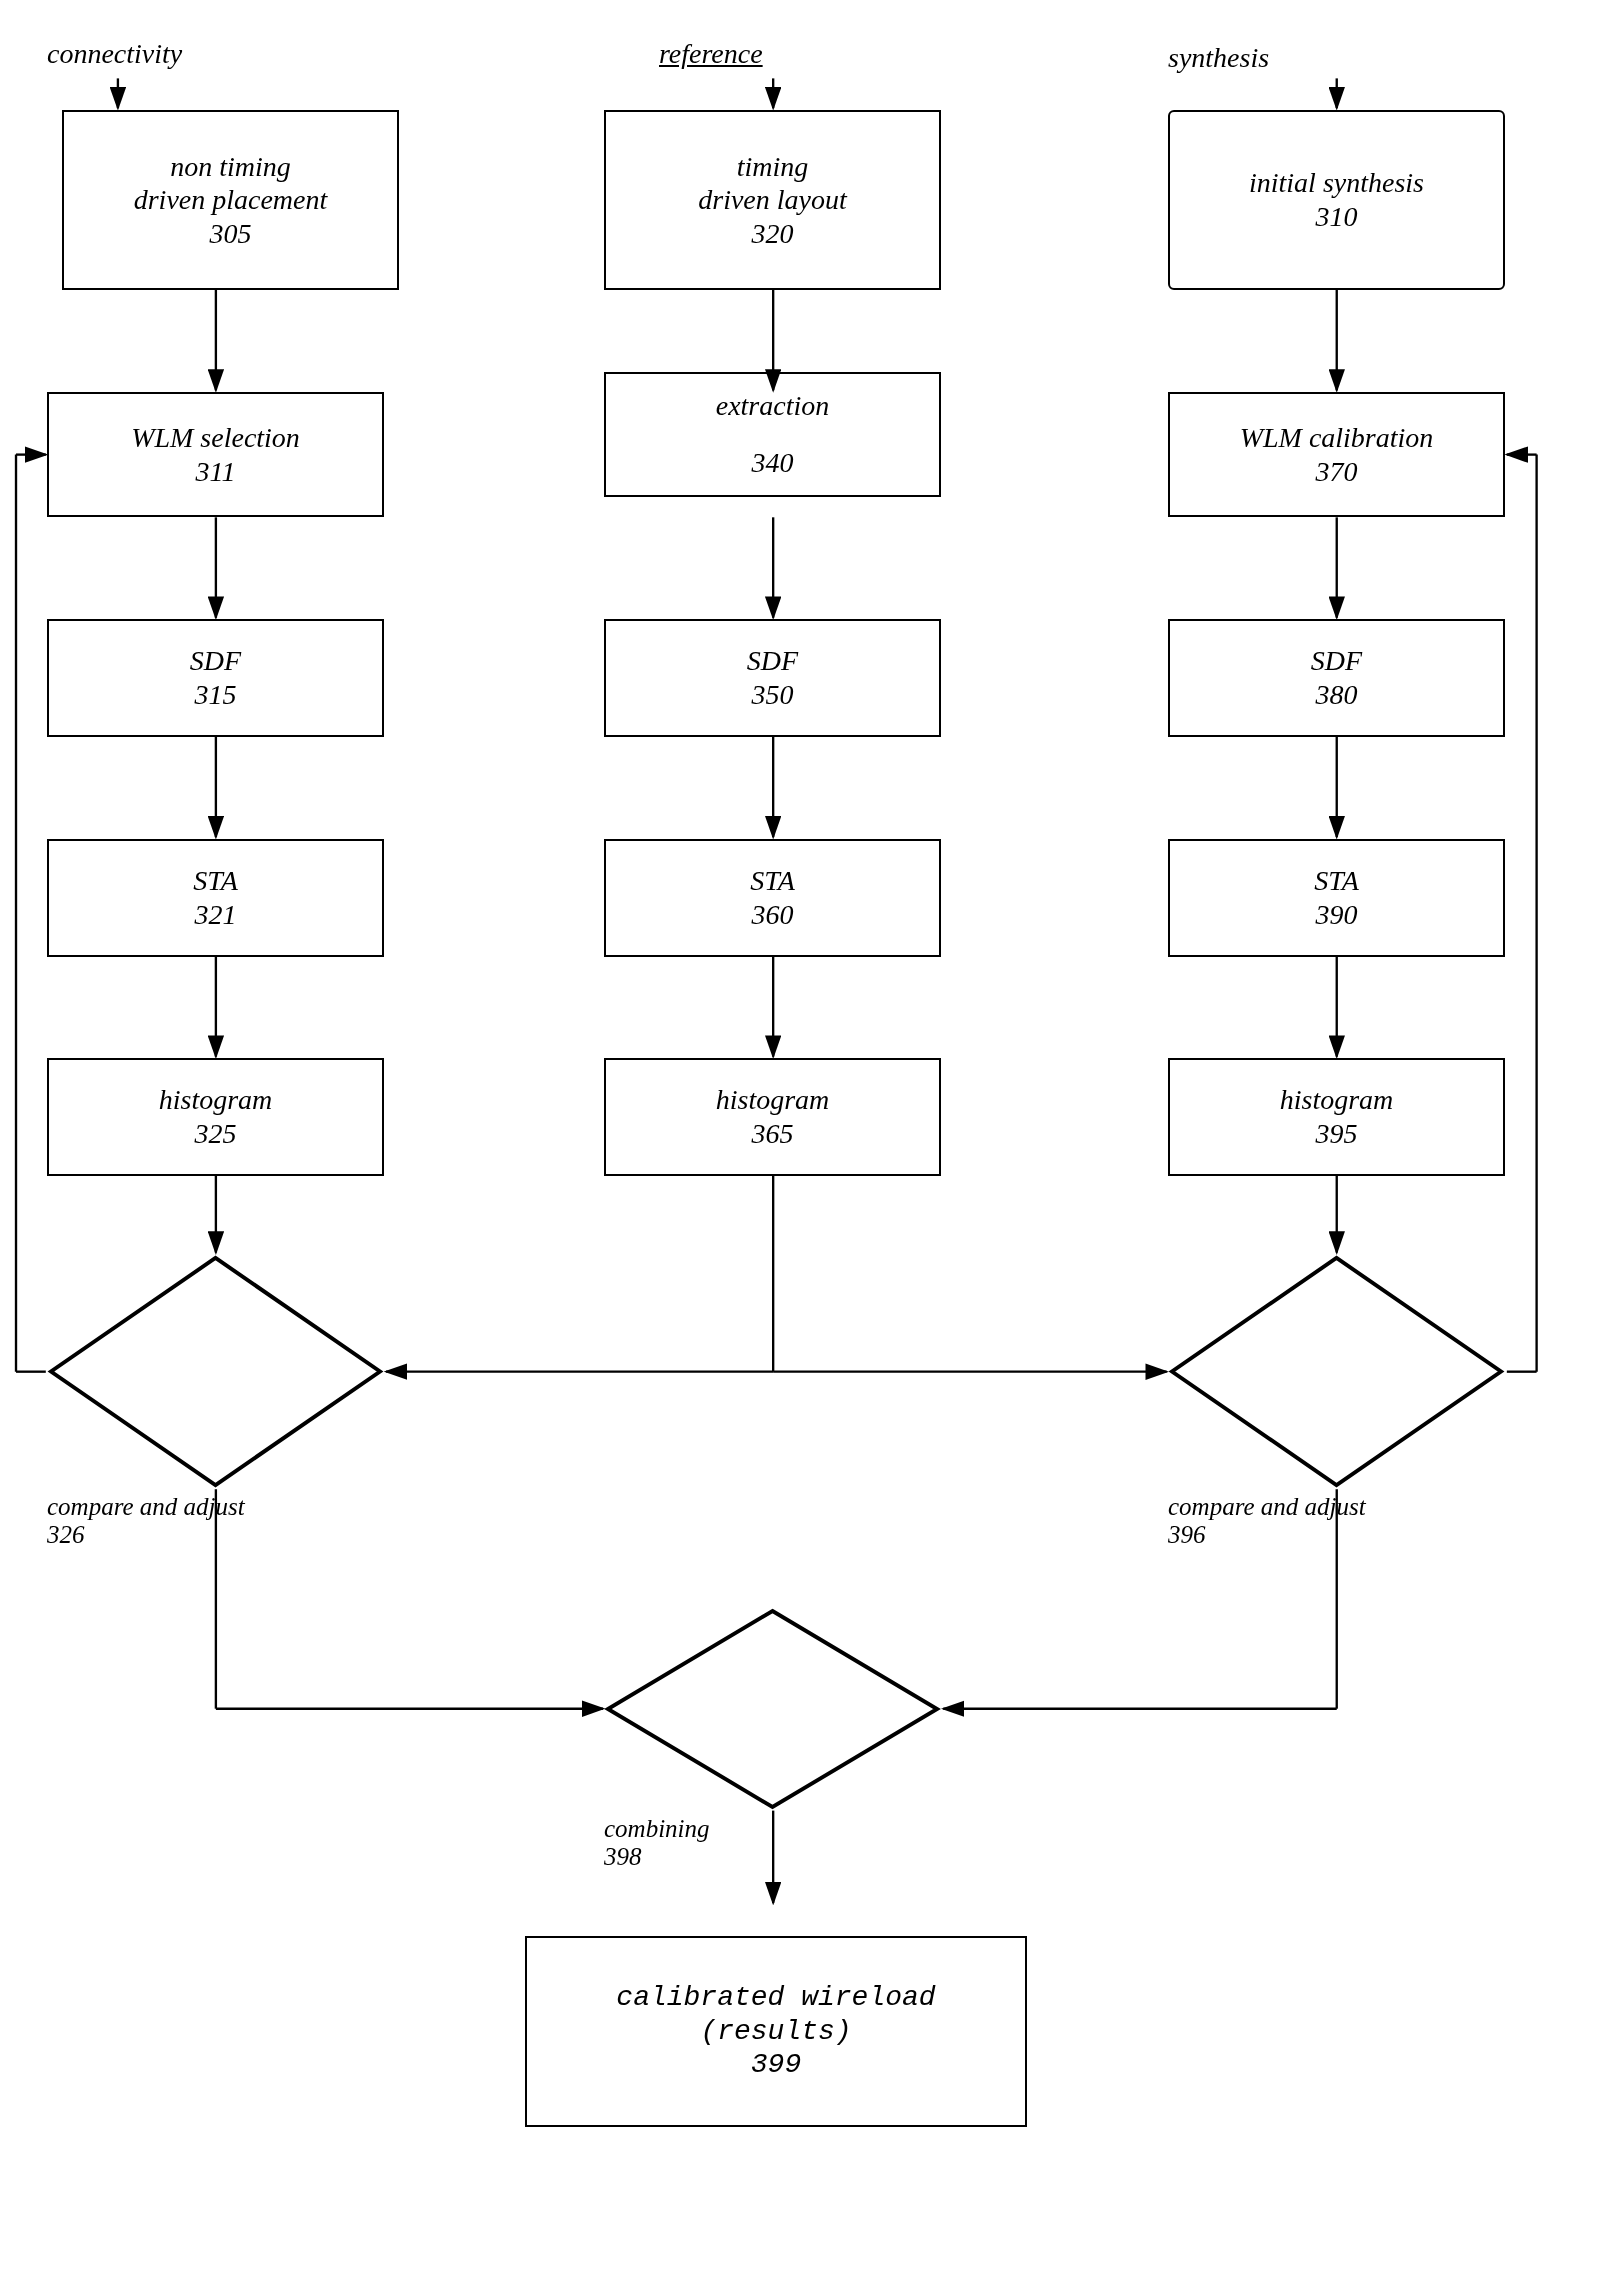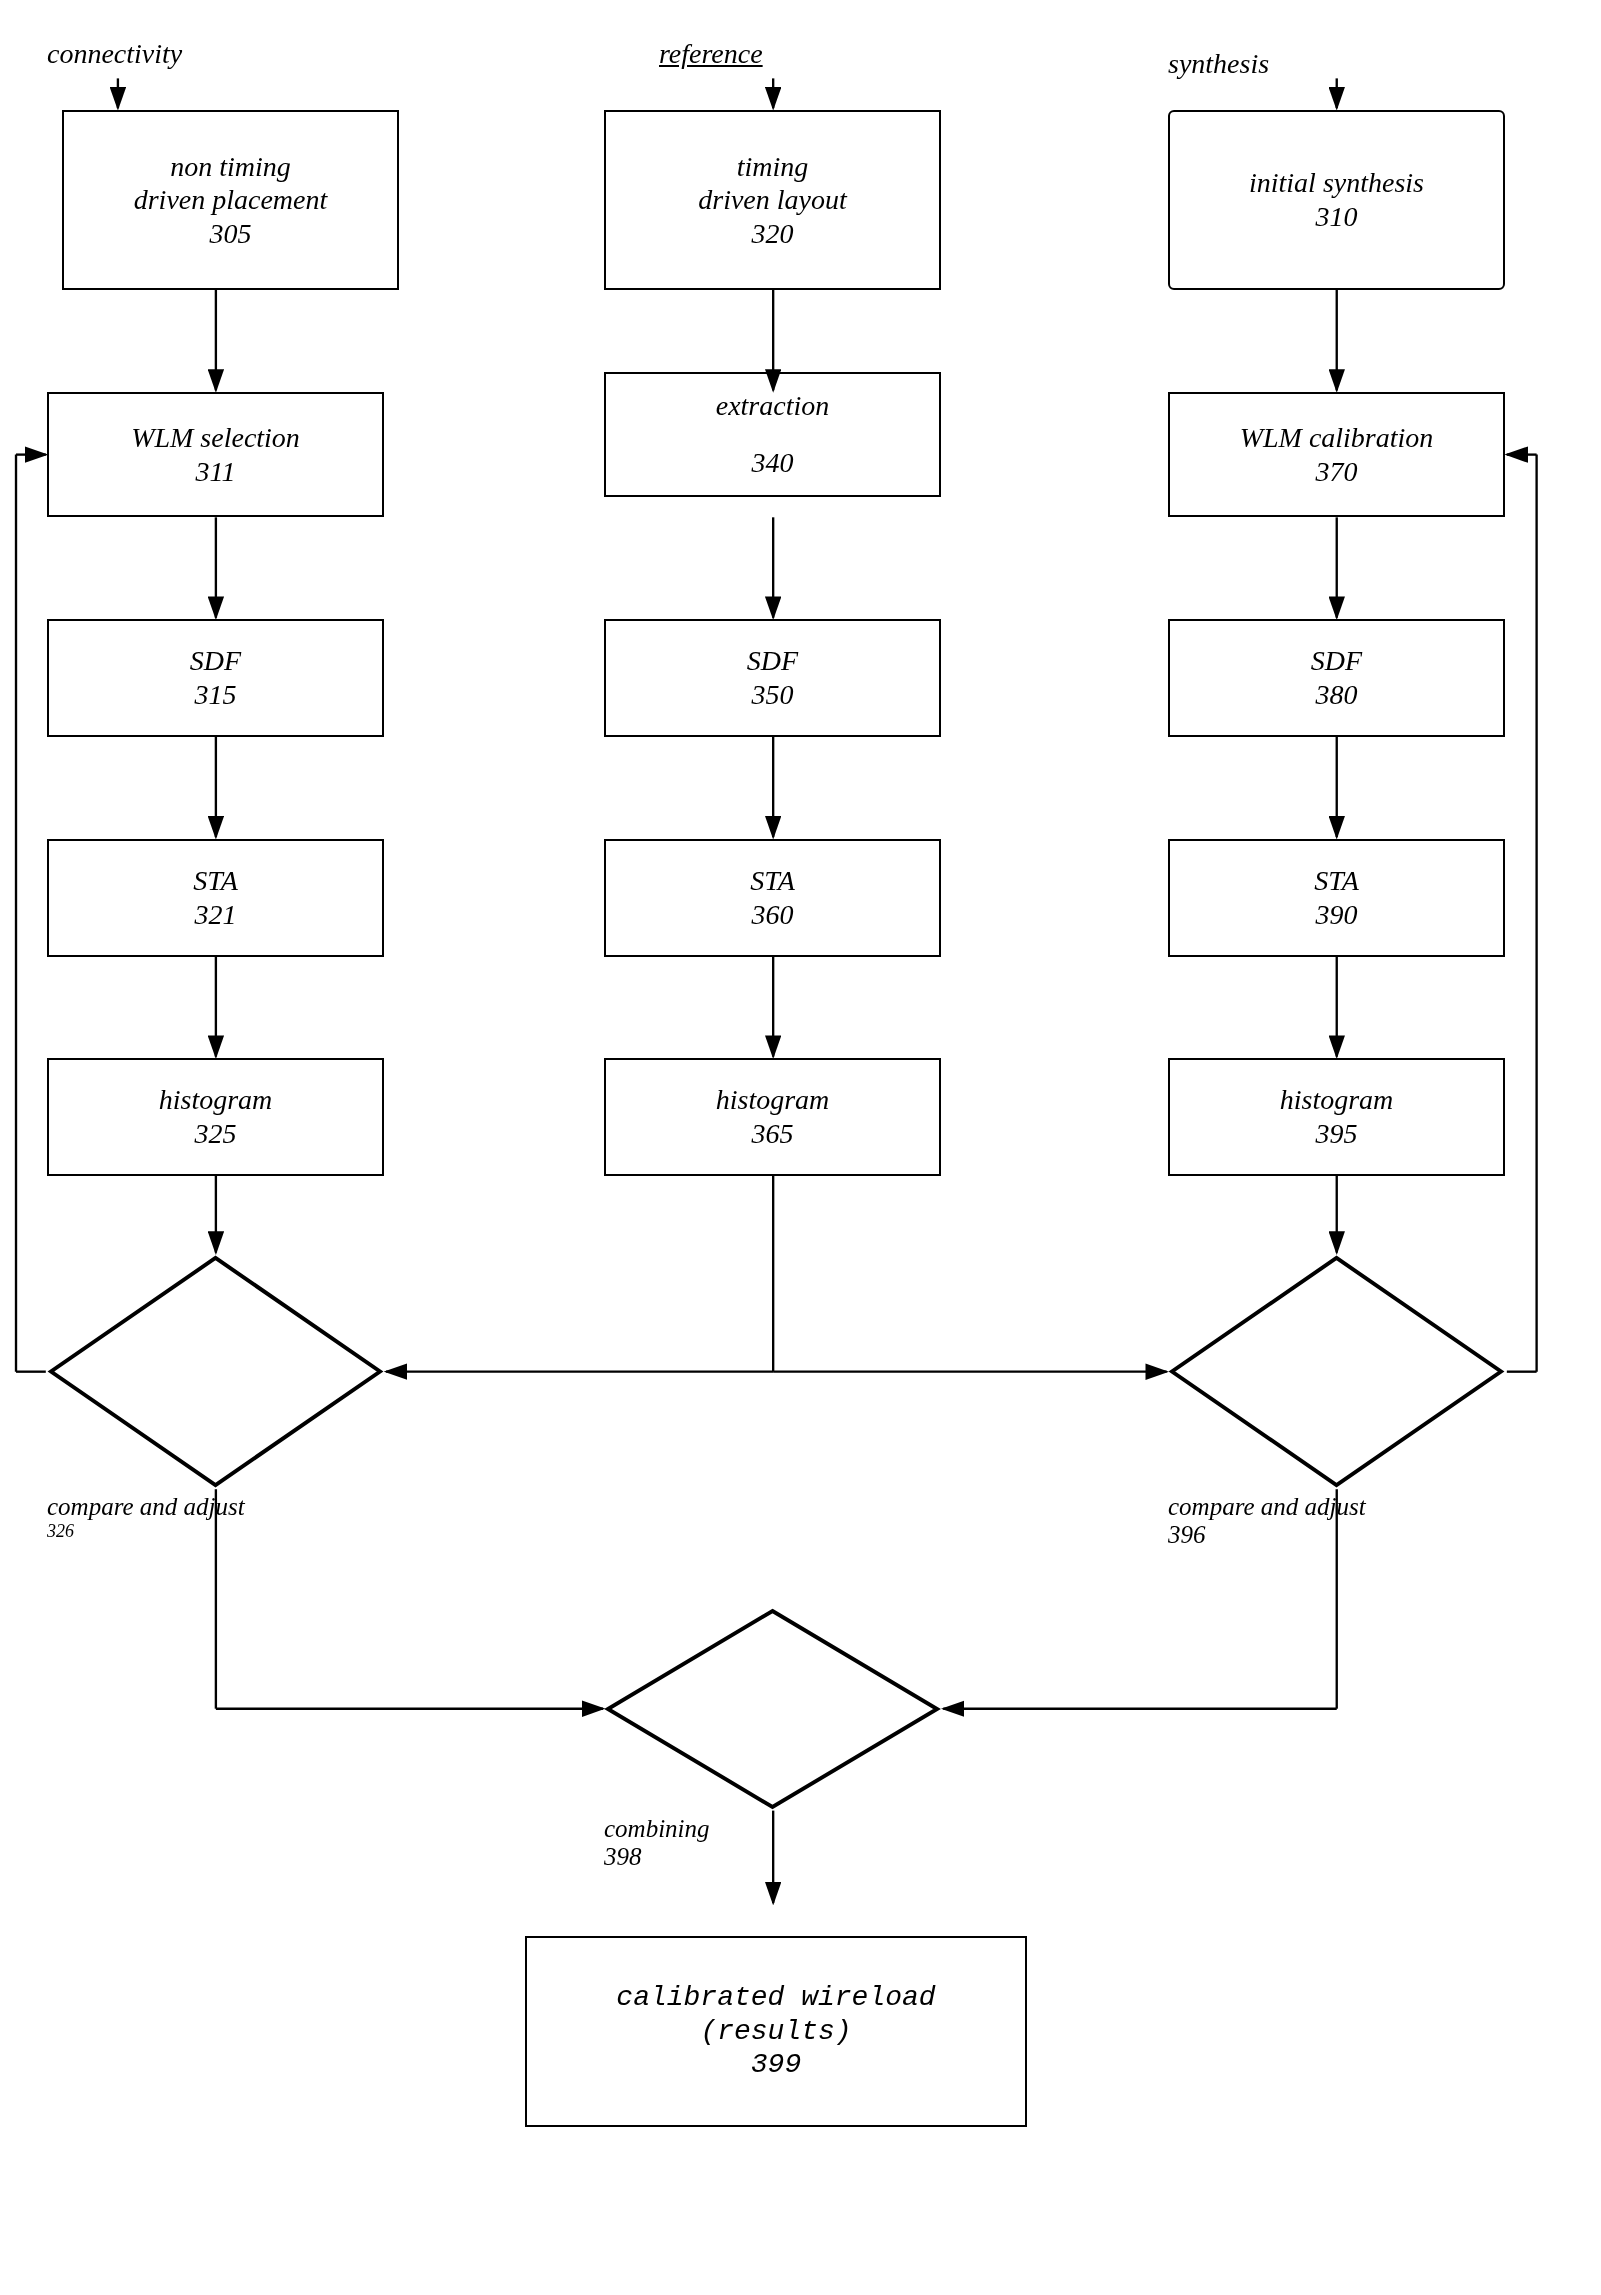--- a/index.html
+++ b/index.html
@@ -79,21 +79,21 @@
       font-size: 28px;
     }
   </style>
 </head>
 <body>
 
 <div class="diagram-container">
 
   <div class="top-label arrow-label" style="left: 47px; top: 38px;">connectivity</div>
   <div class="top-label arrow-label" style="left: 659px; top: 38px; text-decoration: underline;">reference</div>
-  <div class="top-label arrow-label" style="left: 1168px; top: 48px;">synthesis</div>
+  <div class="top-label arrow-label" style="left: 1168px; top: 42px;">synthesis</div>
 
   <div class="fc-box" style="left: 62px; top: 110px; width: 337px; height: 180px;">
     <span class="box-title" style="white-space: pre-line;">non timing
 driven placement</span>
     <span class="box-num">305</span>
   </div>
 
   <div class="fc-box" style="left: 47px; top: 392px; width: 337px; height: 125px;">
     <span class="box-title">WLM selection</span>
     <span class="box-num">311</span>
@@ -165,21 +165,21 @@
     <span class="box-num">395</span>
   </div>
 
   <div class="fc-diamond-wrapper" style="left: 47px; top: 1254px; width: 337px; height: 235px;">
     <svg viewBox="0 0 430 300" xmlns="http://www.w3.org/2000/svg" style="width:100%;height:100%;">
       <polygon points="215,5 425,150 215,295 5,150" fill="white" stroke="black" stroke-width="5"></polygon>
     </svg>
     <div class="diamond-text">
       <span style="font-style:italic; font-size:25px;">compare and
 adjust</span><br>
-      <span style="font-style:italic; font-size:18px;">326</span>
+      <span style="font-style:italic; font-size:25px;">326</span>
     </div>
   </div>
 
   <div class="fc-diamond-wrapper" style="left: 1168px; top: 1254px; width: 337px; height: 235px;">
     <svg viewBox="0 0 430 300" xmlns="http://www.w3.org/2000/svg" style="width:100%;height:100%;">
       <polygon points="215,5 425,150 215,295 5,150" fill="white" stroke="black" stroke-width="5"></polygon>
     </svg>
     <div class="diamond-text">
       <span style="font-style:italic; font-size:25px;">compare and
 adjust</span><br>

